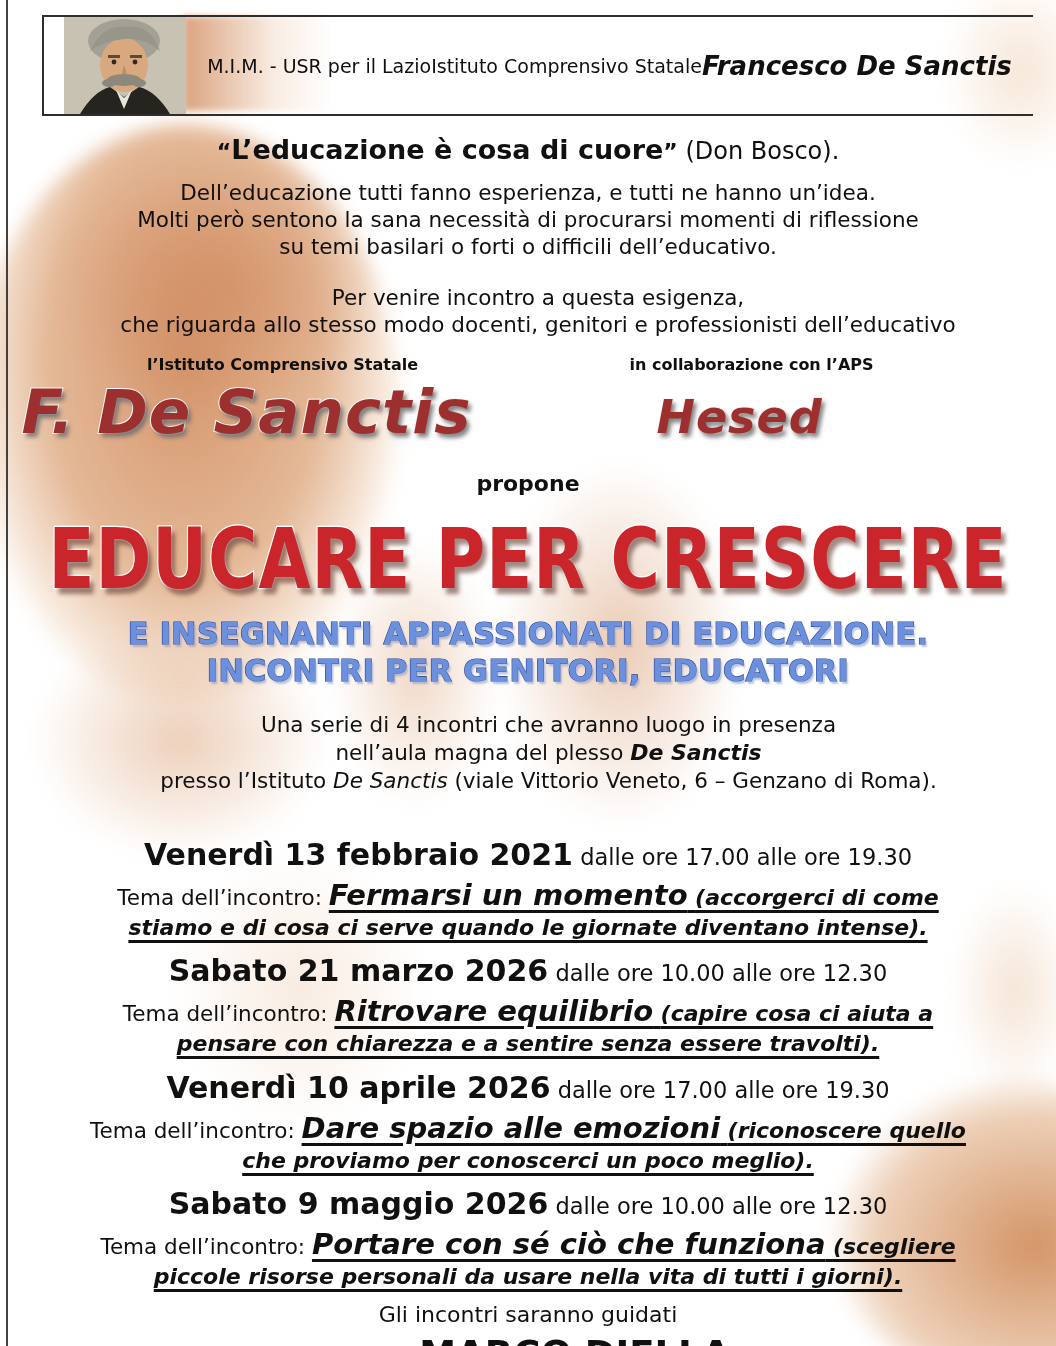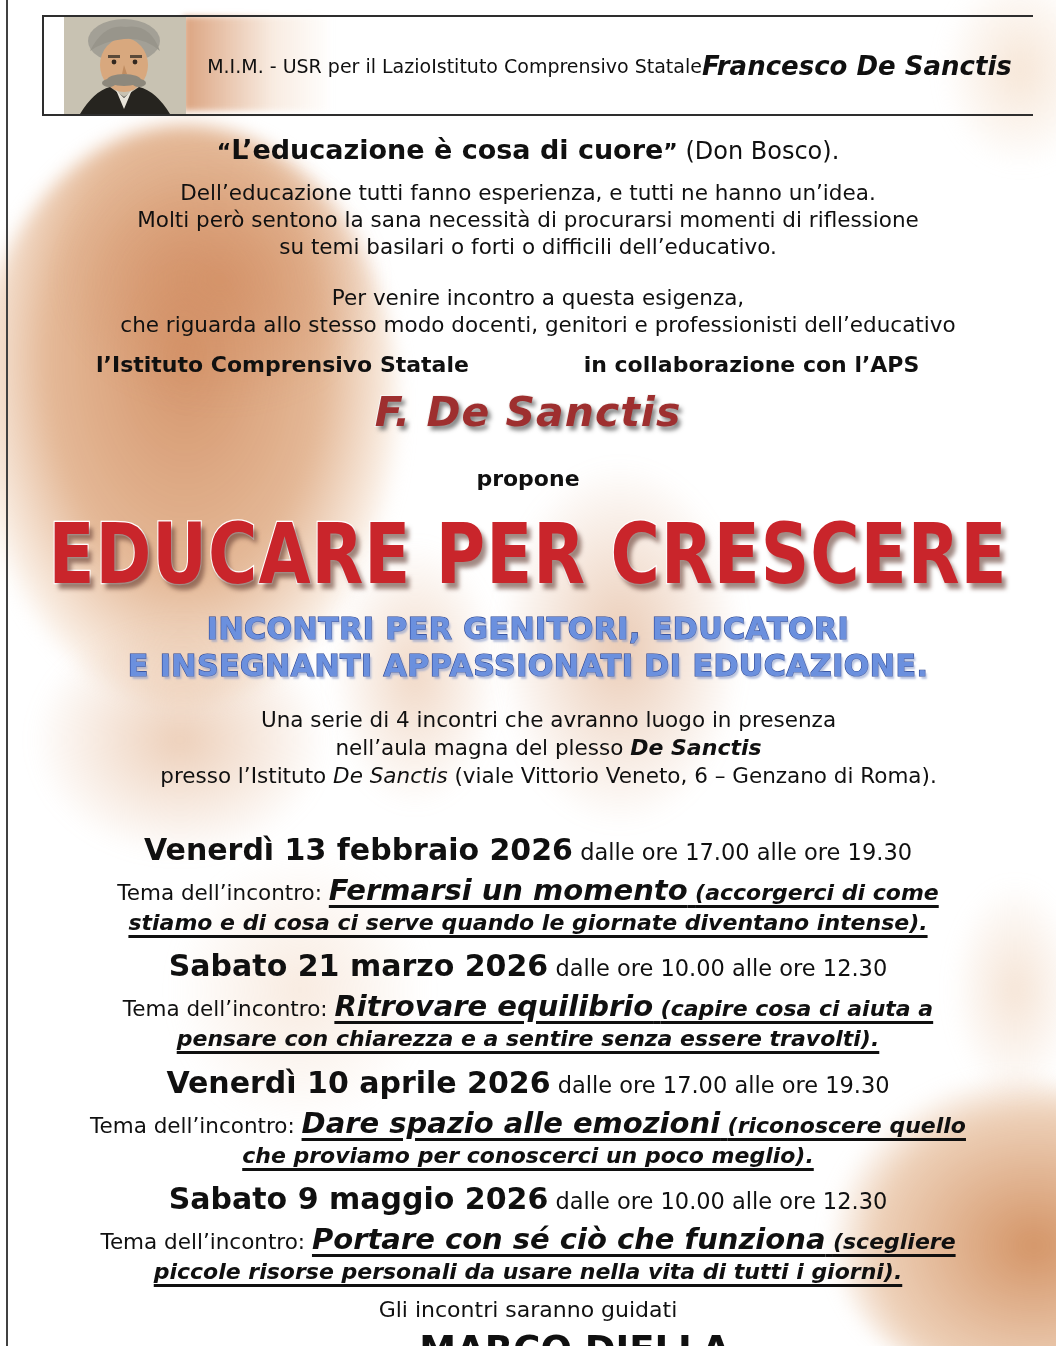--- a/index.html
+++ b/index.html
@@ -39,32 +39,32 @@
   .content { position:absolute; left:0; top:112px; width:1056px; z-index:1; text-align:center; }
 
   .quote { margin:22px 0 0; font-size:24px; }
   .q-mark { font-weight:bold; font-size:22px; }
   .q-bold { font-weight:bold; font-size:27px; }
   .q-attr { font-size:24px; }
 
   .para { font-size:21.5px; line-height:27px; white-space:pre-line; margin:14px 0 0; }
   .para2 { margin-top:24px;padding-left:20px; }
 
-  .org-row { display:flex; margin-top:13px; font-weight:bold; font-size:22px; line-height:28px; }
+  .org-row { display:flex; margin-top:13px; font-weight:bold; font-size:16px; line-height:28px; }
   .org-cell { flex:1; }
   .org-left { padding-left:48px; }
   .org-right { padding-right:70px; }
 
   .names-row { display:flex; margin-top:2px; align-items:baseline; }
   .name-cell { flex:1; }
   .name-right-cell { padding-right:70px; }
   .wordart { font-weight:bold; font-style:italic; color:#9e2f2f; letter-spacing:1px;
              -webkit-text-stroke:2px #f8f8f6; paint-order:stroke fill;
              text-shadow:3px 4px 4px rgba(110,110,110,.85); }
-  .name-left-text { font-size:41px; line-height:62px; }
+  .name-left-text { font-size:61px; line-height:62px; }
   .name-right-text { font-size:46px; line-height:62px; }
 
   .propone { font-weight:bold; font-size:22px; line-height:28px; }
 
   .main-title { margin:10px 0 0; font-weight:bold; font-size:66px; line-height:79px; white-space:nowrap;
                 color:#c9252b; letter-spacing:1px;
                 -webkit-text-stroke:2px #ffffff; paint-order:stroke fill;
                 transform:scale(1.02,1.26); transform-origin:center;
                 text-shadow:4px 5px 4px rgba(100,60,50,.6); }
 
@@ -149,41 +149,42 @@
     <p class="para para2">Per venire incontro a questa esigenza,
 che riguarda allo stesso modo docenti, genitori e professionisti dell’educativo</p>
 
     <div class="org-row">
       <div class="org-cell org-left">l’Istituto Comprensivo Statale</div>
       <div class="org-cell org-right">in collaborazione con l’APS</div>
     </div>
 
     <div class="names-row">
       <div class="name-cell"><span class="wordart name-left-text">F. De Sanctis</span></div>
+      <div class="name-cell name-right-cell"><span class="wordart name-right-text">Hesed</span></div>
     </div>
 
     <p class="propone">propone</p>
 
     <h1 class="main-title">EDUCARE PER CRESCERE</h1>
 
     <div class="subtitle">
+      <div>E INSEGNANTI APPASSIONATI DI EDUCAZIONE.</div>
       <div>INCONTRI PER GENITORI, EDUCATORI</div>
-      <div>E INSEGNANTI APPASSIONATI DI EDUCAZIONE.</div>
     </div>
 
     <div class="series">
       <div>Una serie di 4 incontri che avranno luogo in presenza</div>
       <div><span>nell’aula magna del plesso</span> <span class="series-bold-name">De Sanctis</span></div>
       <div><span>presso l’Istituto</span> <span class="series-italic-name">De Sanctis</span> <span>(viale Vittorio Veneto, 6 – Genzano di Roma).</span></div>
     </div>
 
     <div class="events">
 
       <div class="event">
-        <div class="event-when"><span class="event-date">Venerdì 13 febbraio 2026</span> <span class="event-time">dalle ore 17.00 alle ore 19.30</span></div>
+        <div class="event-when"><span class="event-date">Venerdì 13 febbraio 2021</span> <span class="event-time">dalle ore 17.00 alle ore 19.30</span></div>
         <div class="event-theme-line"><span class="tema-label">Tema dell’incontro:</span> <span class="theme-group"><span class="theme-title">Fermarsi un momento</span> <span class="theme-detail">(accorgerci di come stiamo e di cosa ci serve quando le giornate diventano intense).</span></span></div>
       </div>
 
       <div class="event">
         <div class="event-when"><span class="event-date">Sabato 21 marzo 2026</span> <span class="event-time">dalle ore 10.00 alle ore 12.30</span></div>
         <div class="event-theme-line"><span class="tema-label">Tema dell’incontro:</span> <span class="theme-group"><span class="theme-title">Ritrovare equilibrio</span> <span class="theme-detail">(capire cosa ci aiuta a pensare con chiarezza e a sentire senza essere travolti).</span></span></div>
       </div>
 
       <div class="event">
         <div class="event-when"><span class="event-date">Venerdì 10 aprile 2026</span> <span class="event-time">dalle ore 17.00 alle ore 19.30</span></div>

